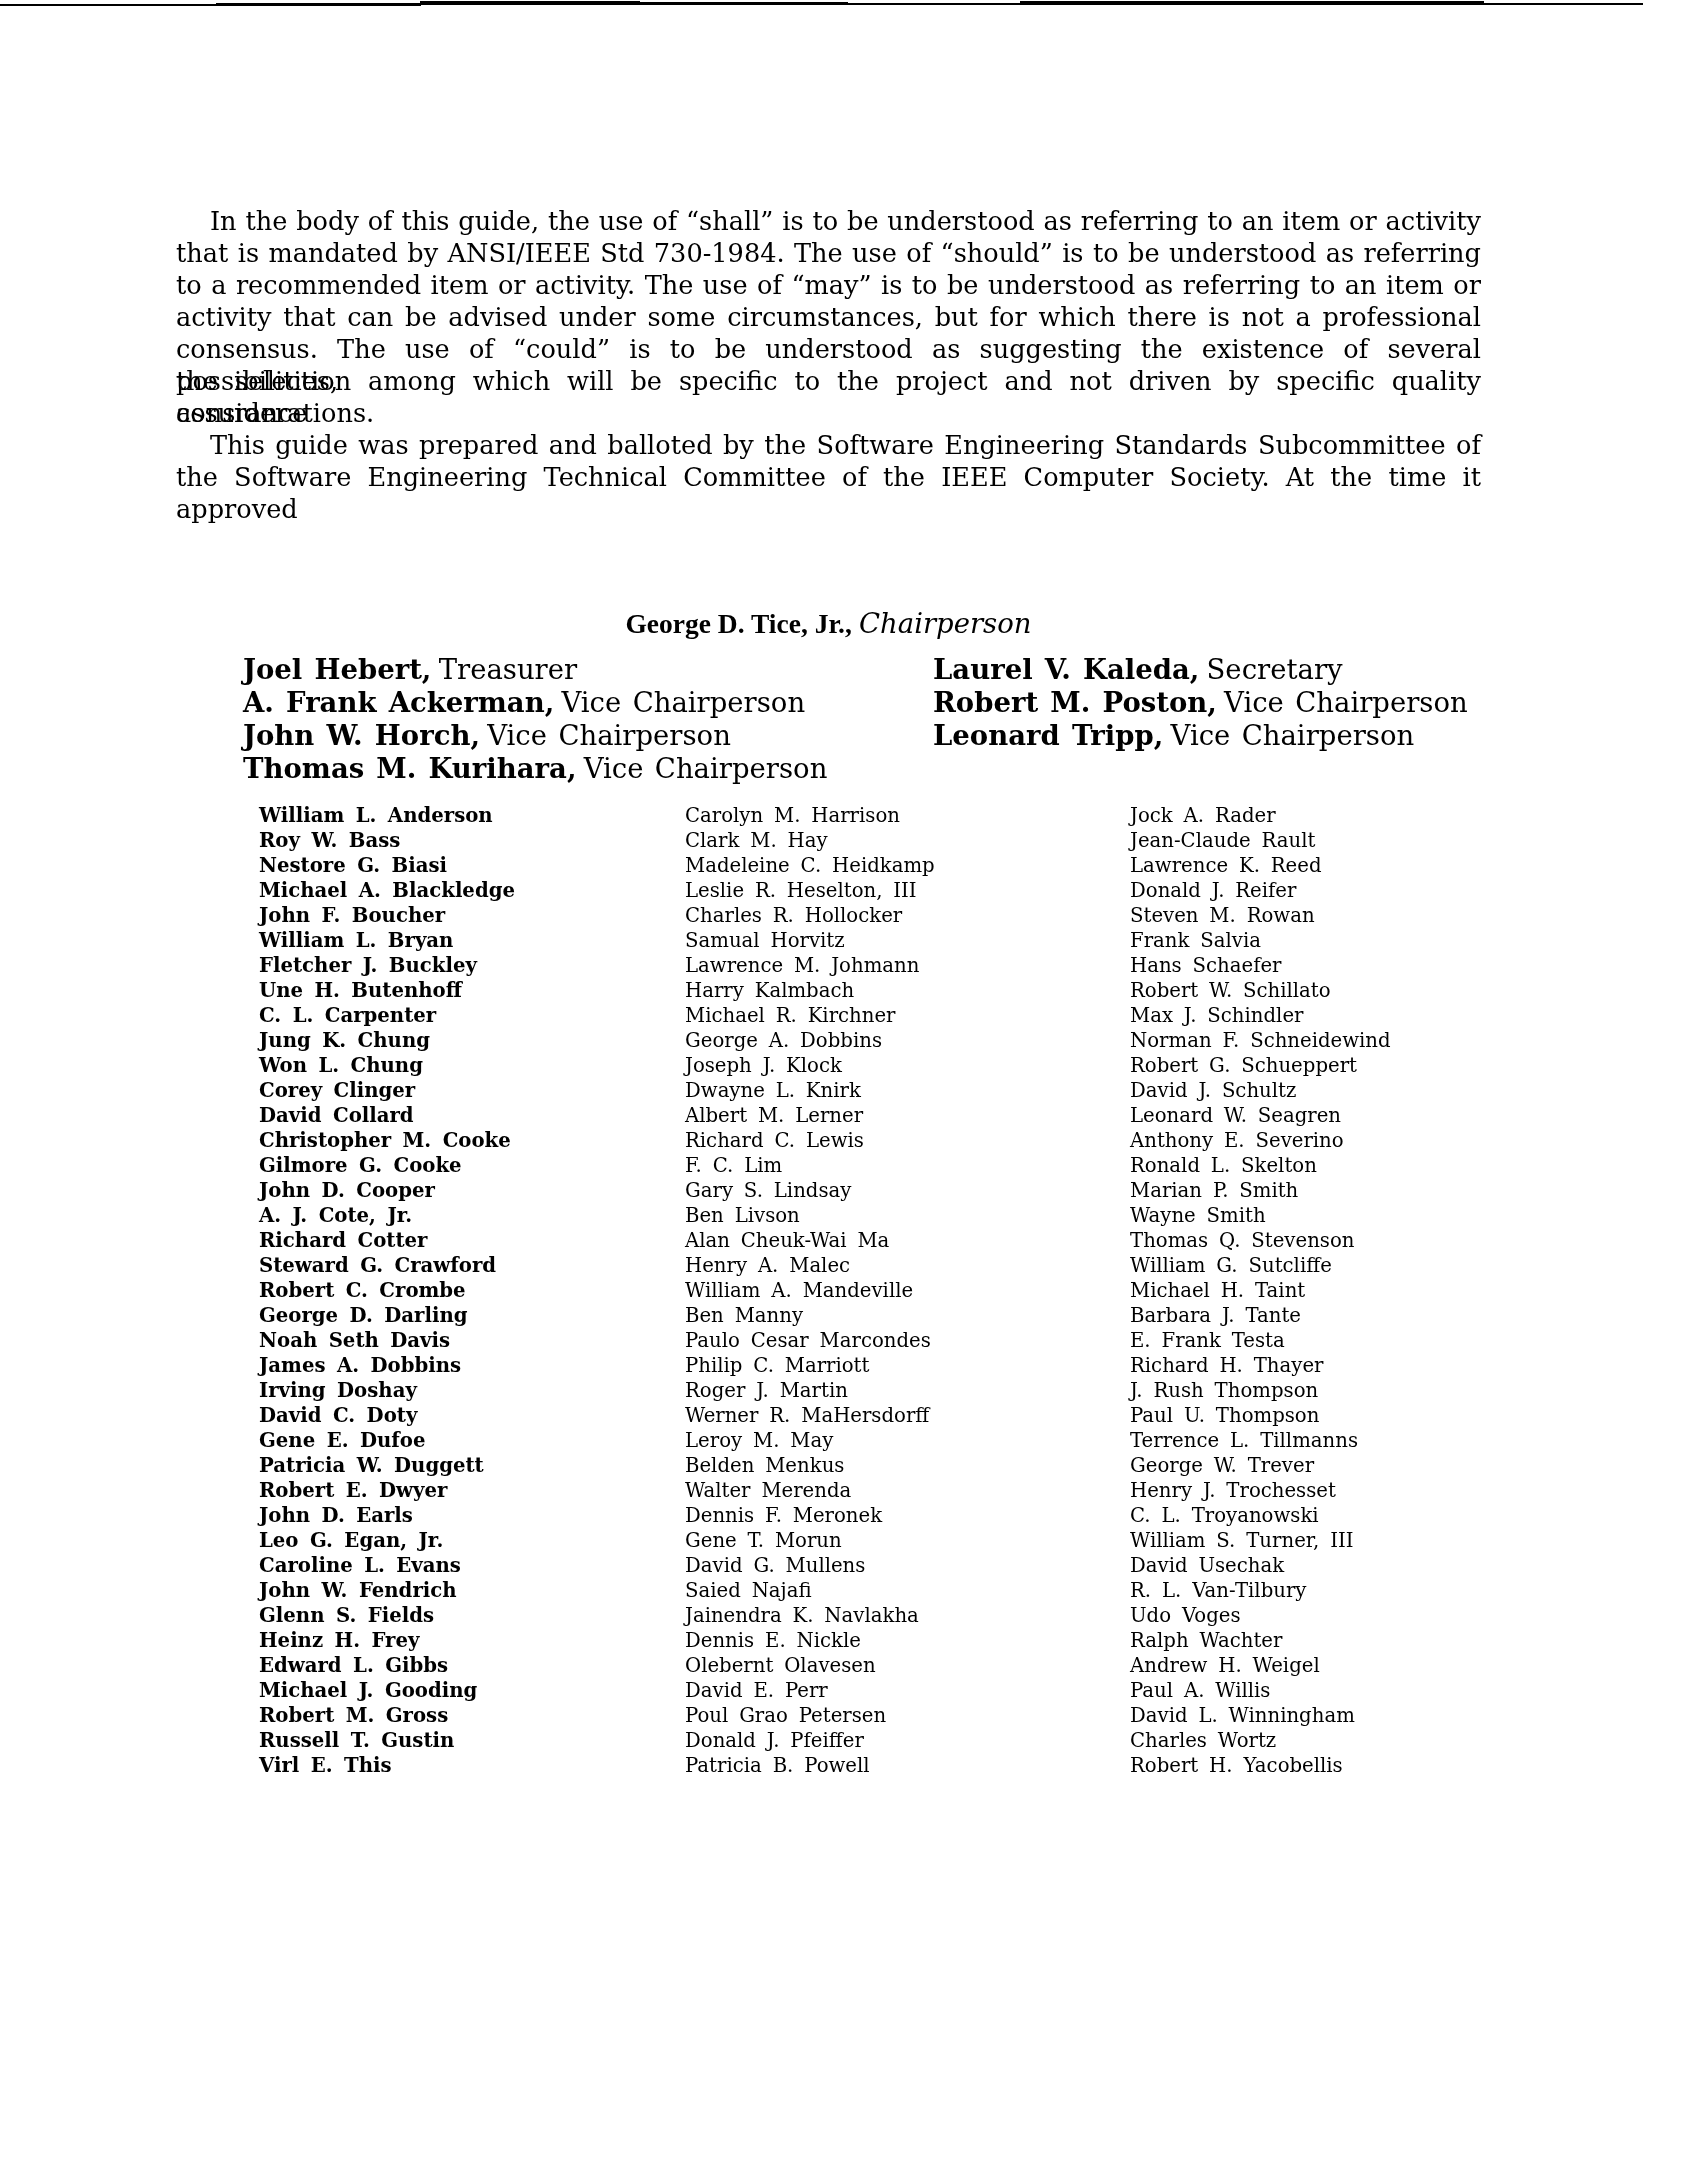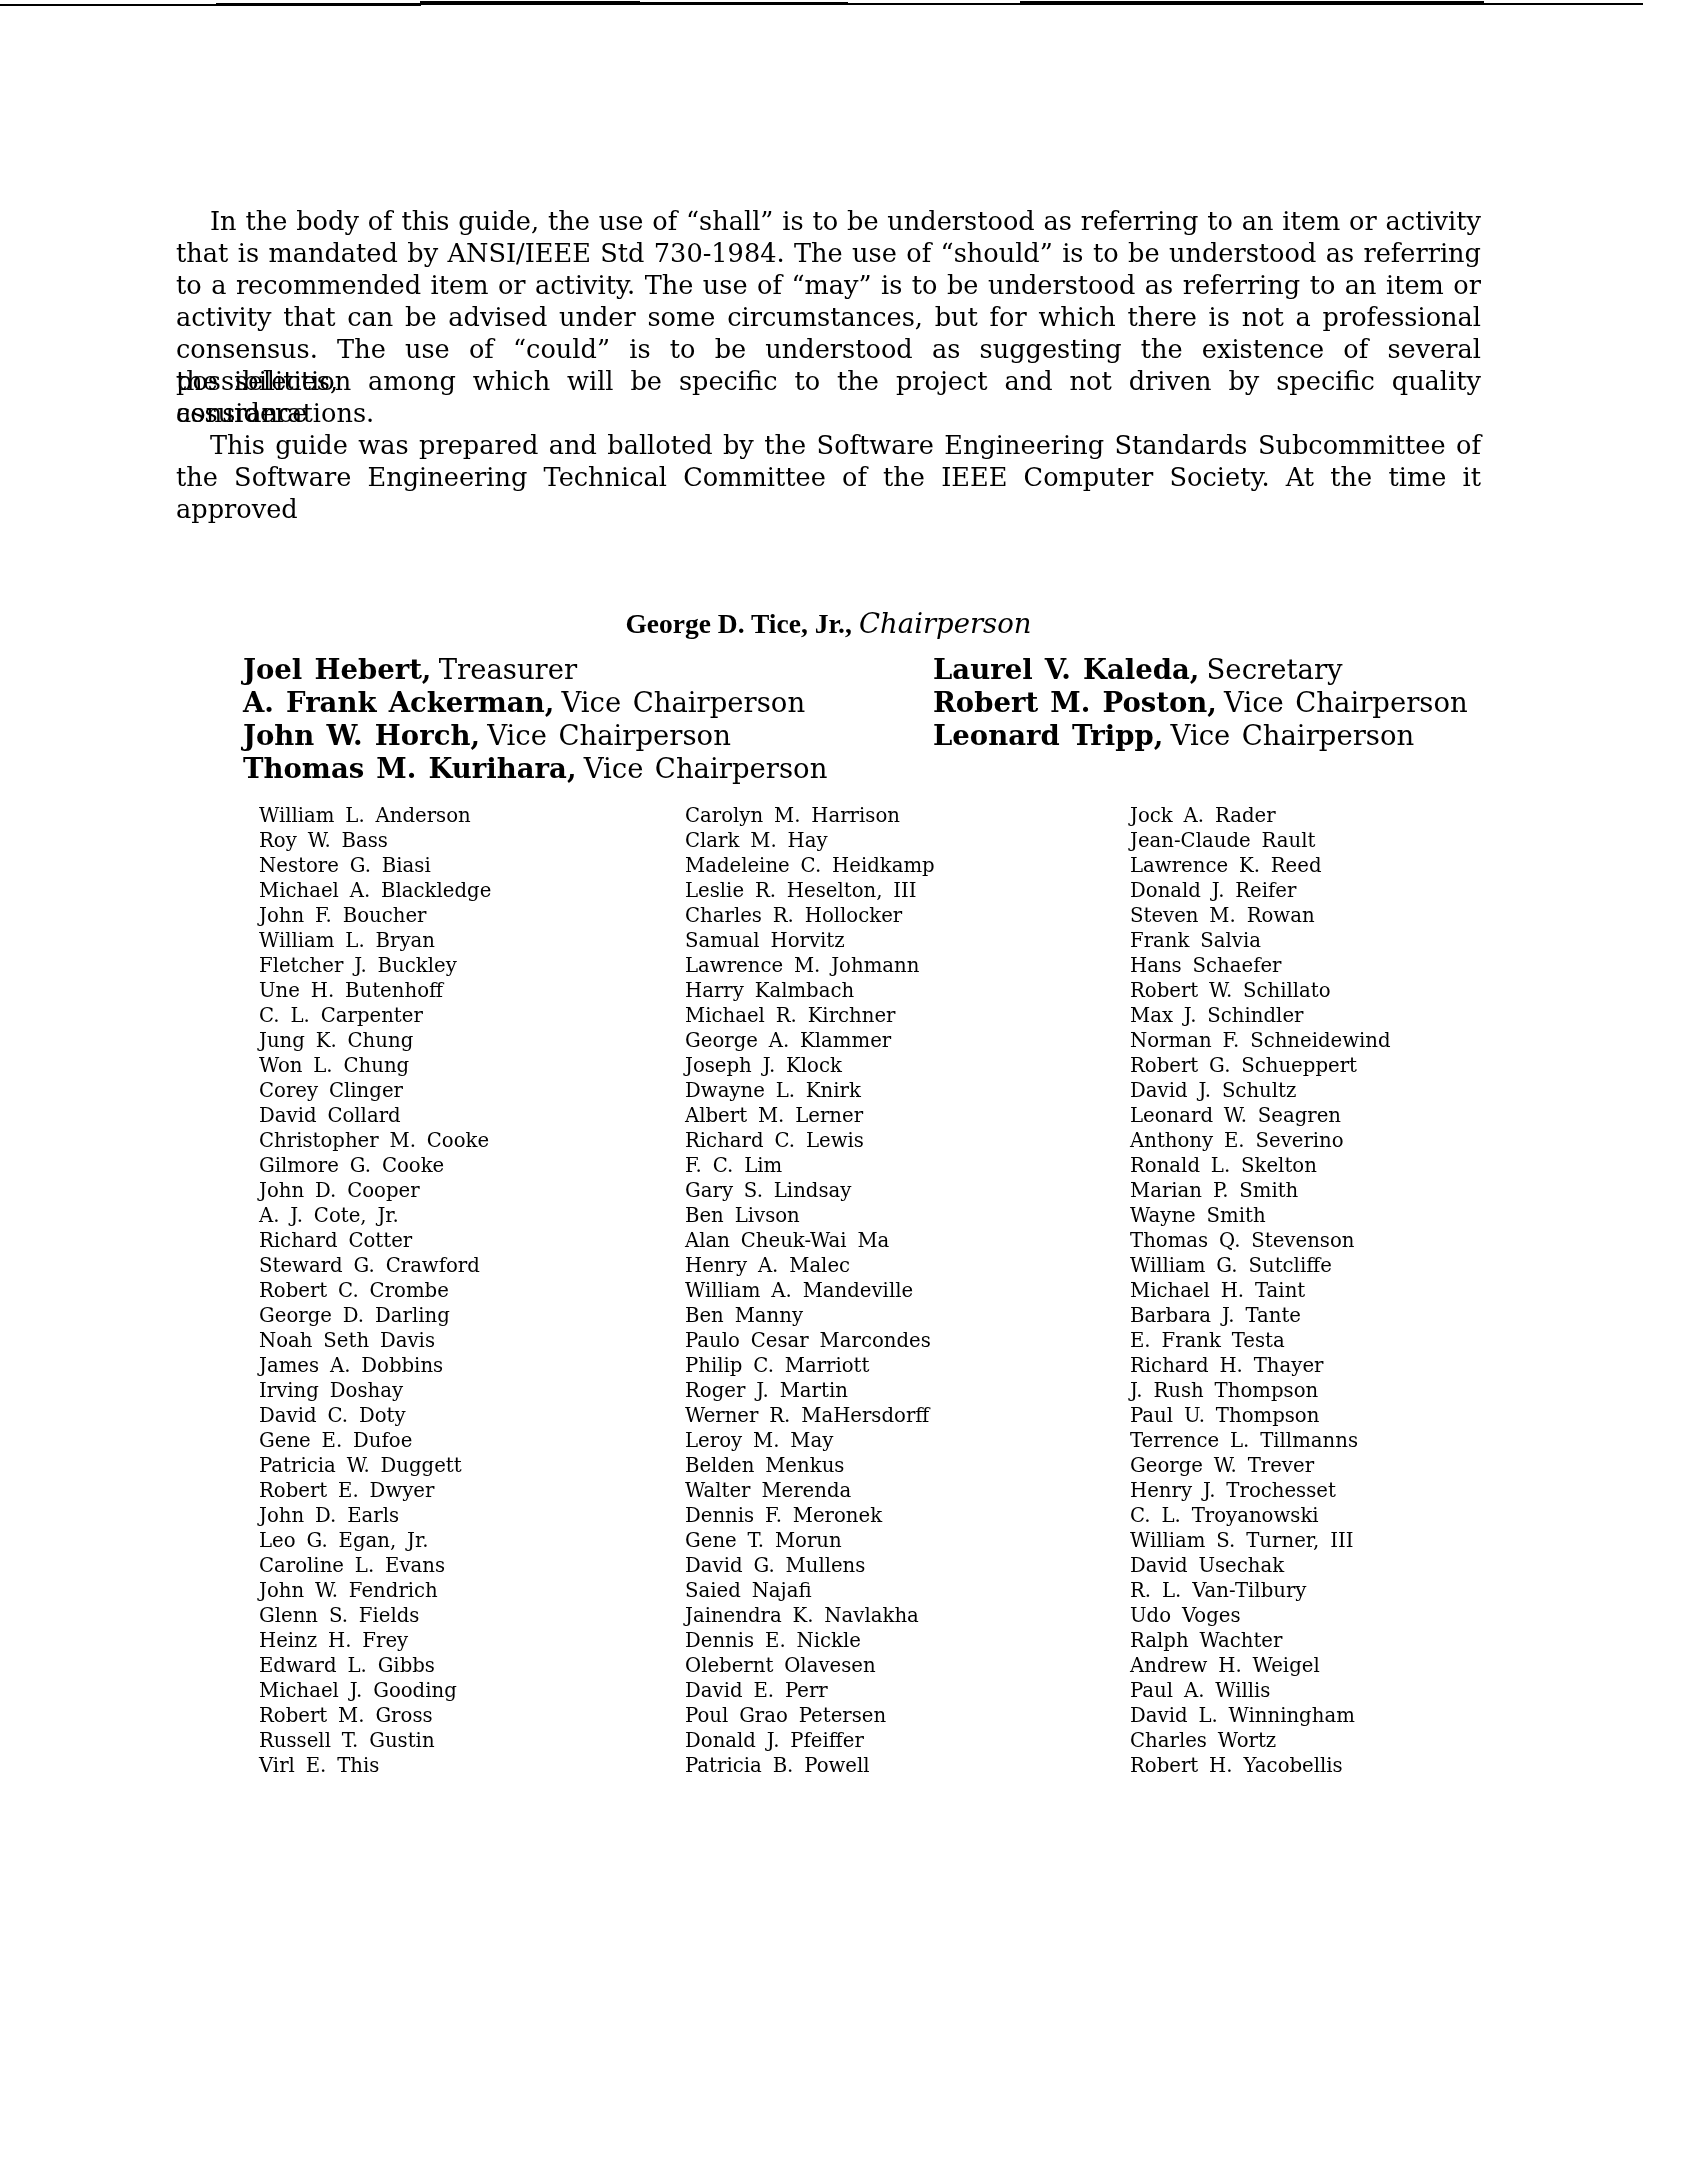--- a/index.html
+++ b/index.html
@@ -71,21 +71,21 @@
   .officer-row .role { margin-left: 7.2px; }
 
   .member-col {
     position: absolute;
     top: 803px;
     font-size: 19.7px;
     line-height: 25px;
     white-space: nowrap;
     word-spacing: 4.6px;
   }
-  .member-col.c1 { left: 259px; }
+  .member-col.c1 { left: 259px; font-weight: bold; }
   .member-col.c2 { left: 685px; }
   .member-col.c3 { left: 1130px; }
 </style>
 </head>
 <body>
 
 <div class="page">
 
   <div class="seg seg1"></div>
   <div class="seg seg2"></div>
@@ -187,21 +187,21 @@
   <div class="member-col c2">
       <div class="member-name">Carolyn M. Harrison</div>
       <div class="member-name">Clark M. Hay</div>
       <div class="member-name">Madeleine C. Heidkamp</div>
       <div class="member-name">Leslie R. Heselton, III</div>
       <div class="member-name">Charles R. Hollocker</div>
       <div class="member-name">Samual Horvitz</div>
       <div class="member-name">Lawrence M. Johmann</div>
       <div class="member-name">Harry Kalmbach</div>
       <div class="member-name">Michael R. Kirchner</div>
-      <div class="member-name">George A. Klammer</div>
+      <div class="member-name">George A. Dobbins</div>
       <div class="member-name">Joseph J. Klock</div>
       <div class="member-name">Dwayne L. Knirk</div>
       <div class="member-name">Albert M. Lerner</div>
       <div class="member-name">Richard C. Lewis</div>
       <div class="member-name">F. C. Lim</div>
       <div class="member-name">Gary S. Lindsay</div>
       <div class="member-name">Ben Livson</div>
       <div class="member-name">Alan Cheuk-Wai Ma</div>
       <div class="member-name">Henry A. Malec</div>
       <div class="member-name">William A. Mandeville</div>

